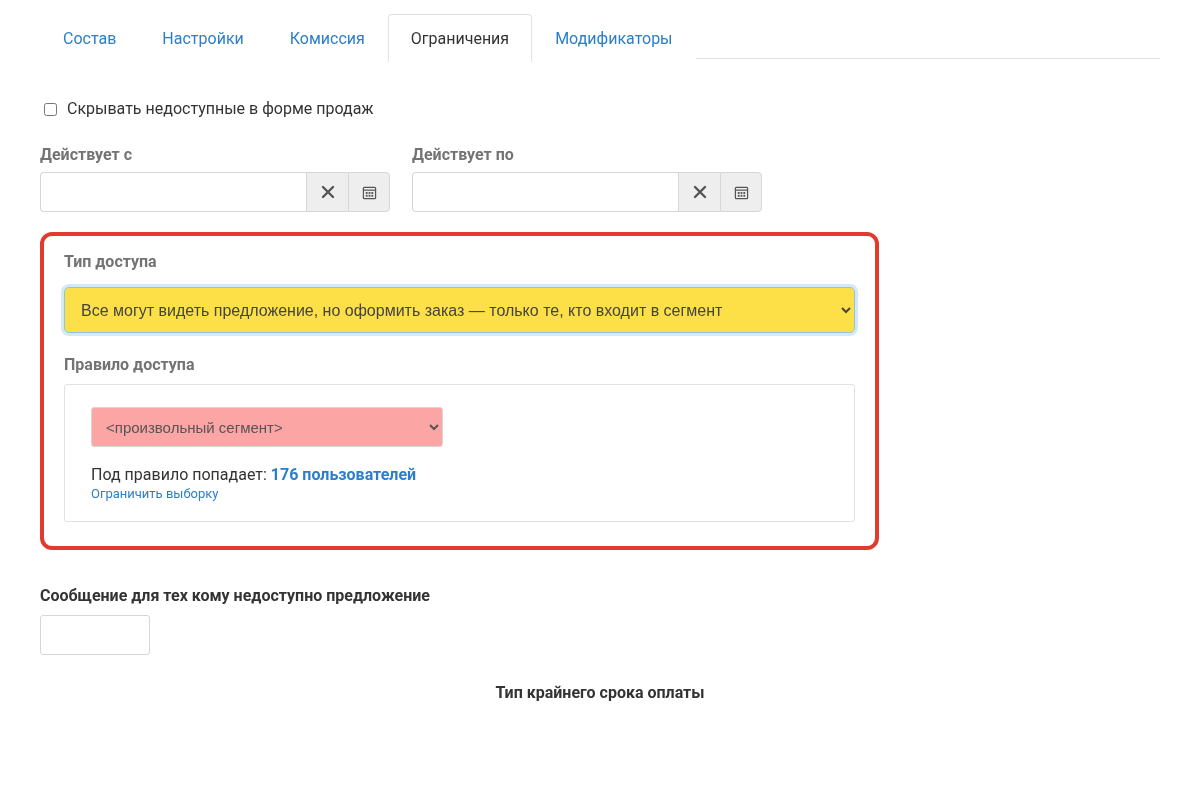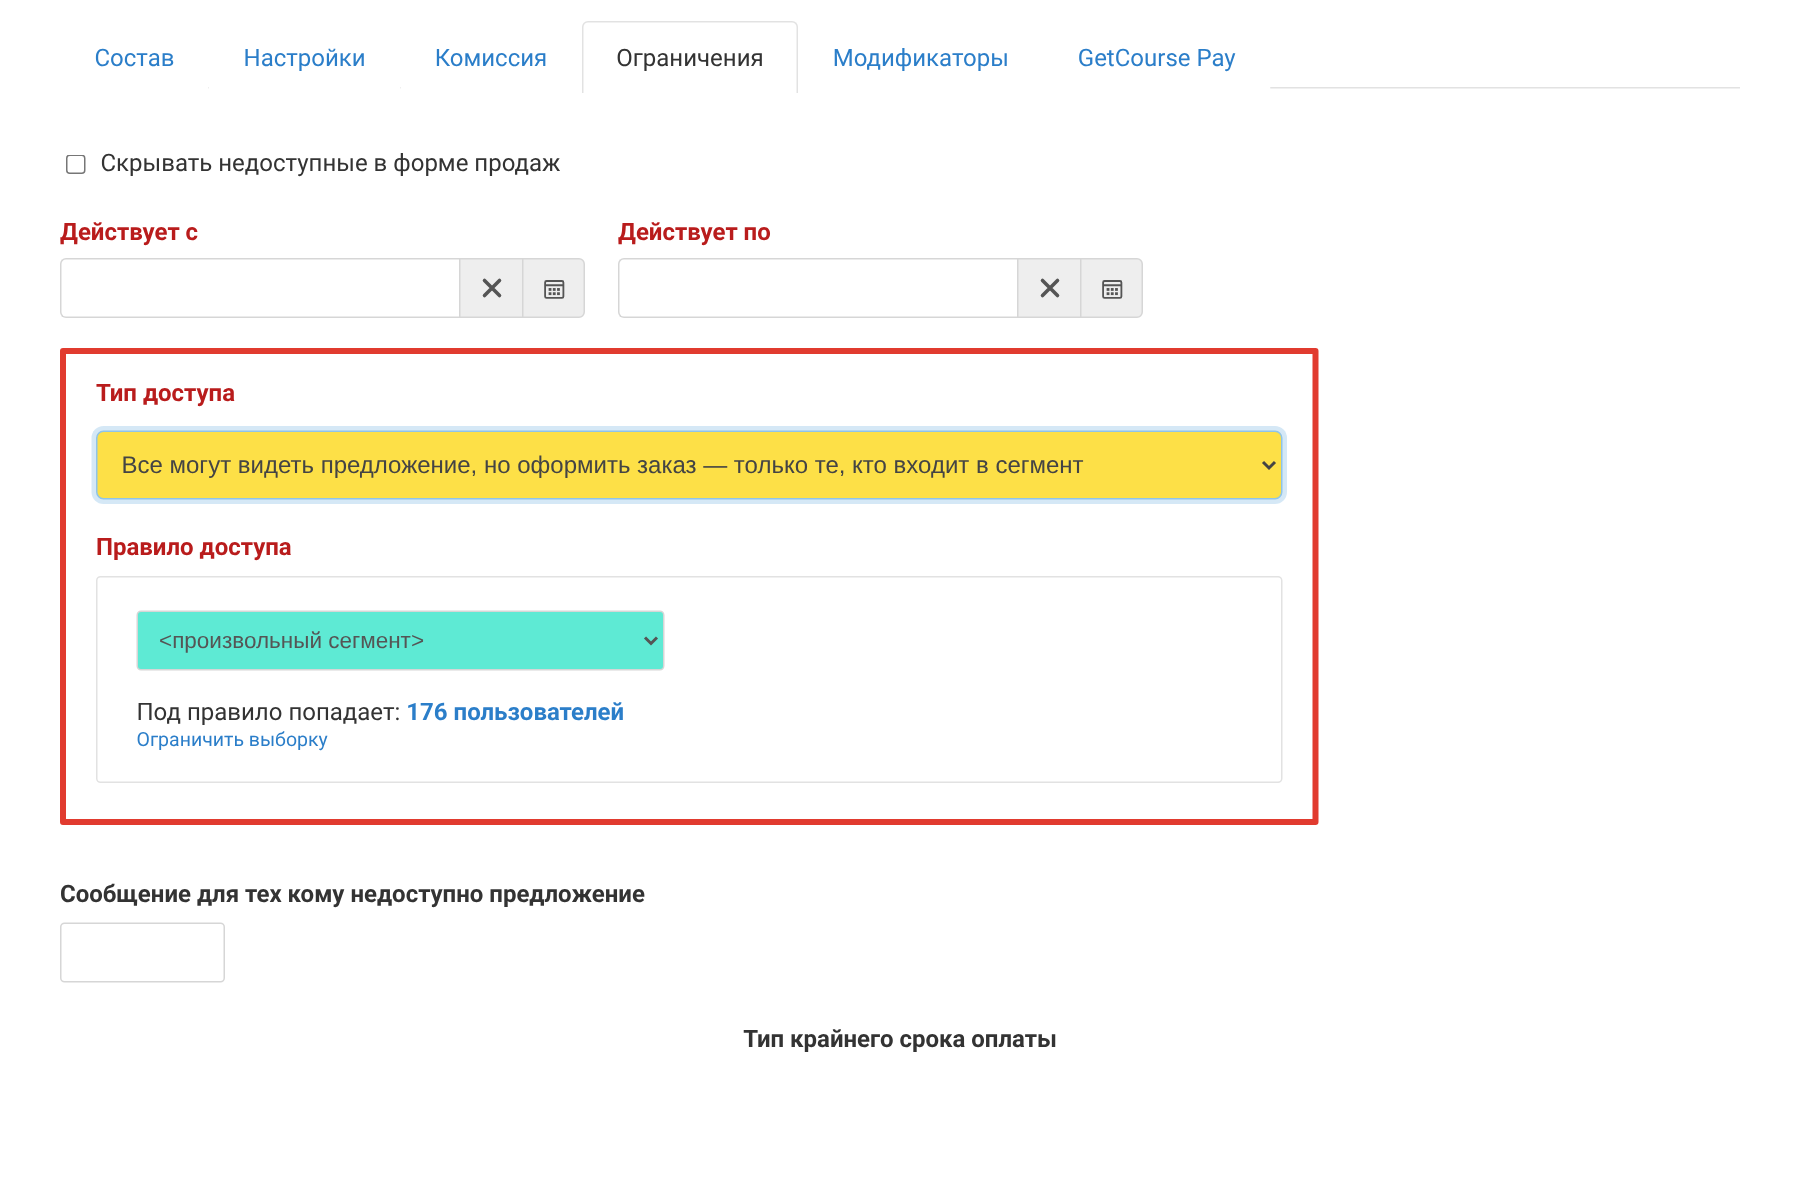--- a/index.html
+++ b/index.html
@@ -36,21 +36,21 @@
   }
 
   
   .chk-row { margin-bottom: 26px; font-size: 16px; color: #333; }
   .chk-row label { cursor: pointer; }
   .chk-row input { margin-right: 6px; vertical-align: middle; }
 
   
   .dates { display: flex; gap: 22px; margin-bottom: 20px; }
   .date-field { width: 350px; }
-  .fld-label { font-weight: 700; font-size: 16px; color: #b91c1c; margin-bottom: 8px; }
+  .fld-label { font-weight: 700; font-size: 16px; color: #737373; margin-bottom: 8px; }
   .input-group { display: flex; }
   .input-group input {
     flex: 1;
     height: 40px;
     border: 1px solid #d6d6d6;
     border-right: none;
     border-radius: 4px 0 0 4px;
     padding: 0 10px;
     font-size: 15px;
   }
@@ -61,21 +61,21 @@
     display: flex; align-items: center; justify-content: center;
     cursor: pointer;
     color: #555;
   }
   .addon-btn.mid { border-right: none; }
   .addon-btn.last { border-radius: 0 4px 4px 0; }
 
   
   .highlight {
     border: 4px solid #e13b2f;
-    border-radius: 2px;
+    border-radius: 12px;
     padding: 16px 20px 24px 20px;
     margin-bottom: 18px;
     width: 839px;
   }
 
   
   .big-select {
     width: 100%;
     height: 46px;
     border: 1px solid #8fc4e8;
@@ -98,21 +98,21 @@
     margin-top: 10px;
   }
   .segment-select {
     width: 352px;
     height: 40px;
     border: 1px solid #d6d6d6;
     border-radius: 3px;
     padding: 0 10px;
     font-size: 15px;
     color: #555;
-    background: #5eead4;
+    background: #fca5a5;
   }
   .add-cond-btn {
     display: inline-flex;
     align-items: center;
     gap: 6px;
     margin-top: 18px;
     height: 40px;
     padding: 0 14px;
     border: 1px solid #d6d6d6;
     border-radius: 3px;
@@ -145,21 +145,20 @@
 
 <div class="wrap">
 
   
   <div class="tabs">
     <div class="tab">Состав</div>
     <div class="tab">Настройки</div>
     <div class="tab">Комиссия</div>
     <div class="tab active">Ограничения</div>
     <div class="tab">Модификаторы</div>
-    <div class="tab">GetCourse Pay</div>
   </div>
 
   
   <div class="chk-row">
     <label>
       <input type="checkbox" style="">
       <span>Скрывать недоступные в форме продаж</span>
     </label>
   </div>
 

